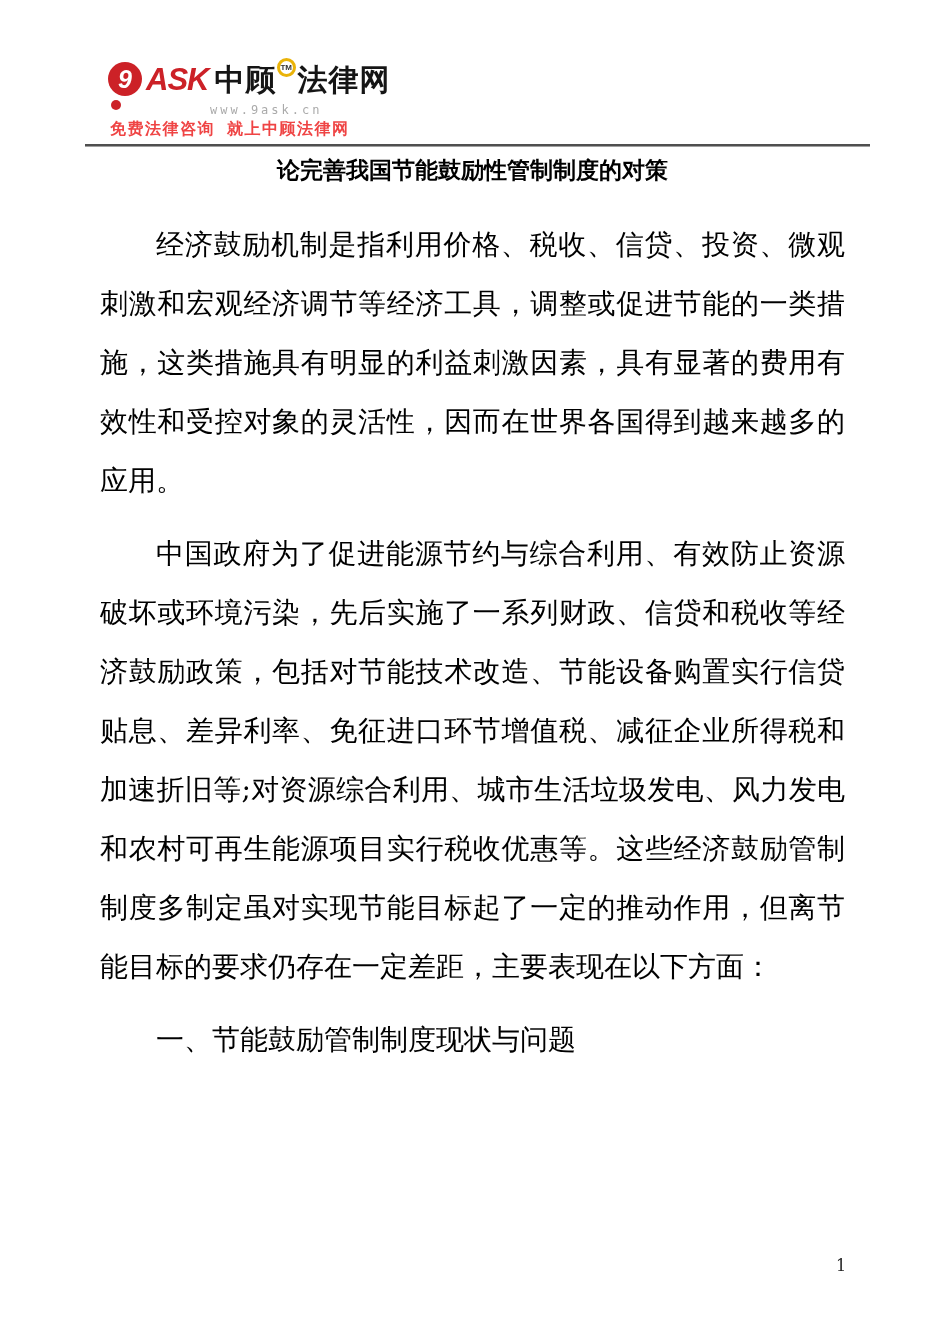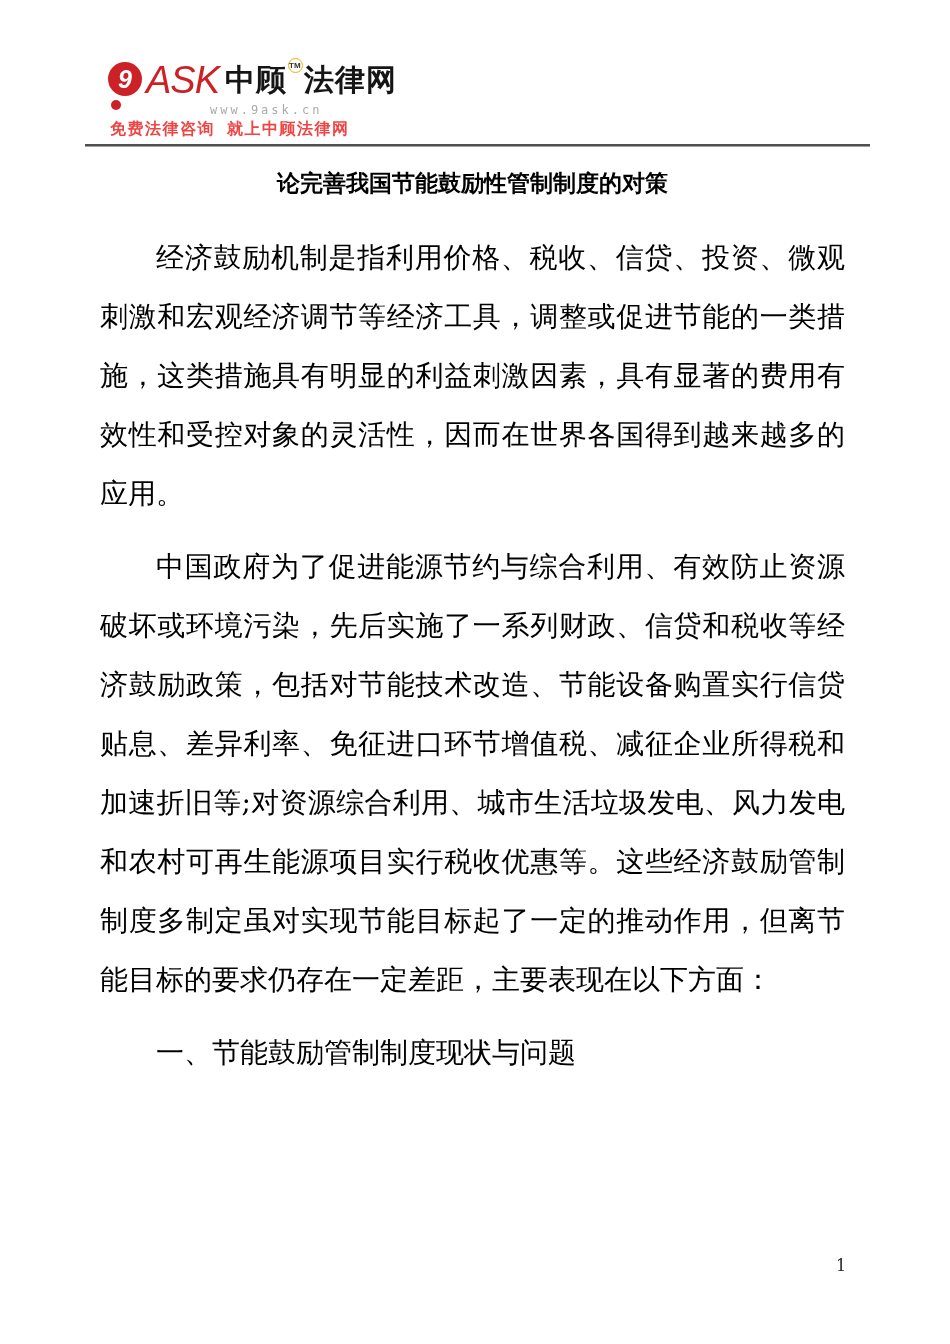--- a/index.html
+++ b/index.html
@@ -55,42 +55,42 @@
     position: absolute;
     left: 3px;
     top: 38px;
     width: 10px;
     height: 10px;
     border-radius: 50%;
     background: #cc2127;
   }
   .logo-ask {
     color: #cc2127;
-    font-weight: 400;
+    font-weight: 700;
     font-style: italic;
-    font-size: 38px;
+    font-size: 31px;
     line-height: 36px;
     letter-spacing: -1px;
     margin-left: -2px;
   }
   .logo-cn {
     font-weight: bold;
     font-size: 30px;
     line-height: 36px;
     color: #151515;
     margin-left: 6px;
     letter-spacing: 1px;
   }
   .logo-tm {
     display: inline-block;
     font-size: 8px;
     font-style: normal;
     font-weight: bold;
     color: #333333;
-    border: 1px solid #eab308;
+    border: 3px solid #eab308;
     border-radius: 50%;
     width: 13px;
     height: 13px;
     line-height: 13px;
     margin: -4px 1px 14px 1px;
     vertical-align: top;
     letter-spacing: 0;
   }
   .logo-url {
     position: absolute;
@@ -121,21 +121,21 @@
     width: 785px;
     height: 2px;
     background: #4f4f4f;
     border-bottom: 1px solid #a0a0a0;
   }
 
   
   .content {
     position: absolute;
     left: 100px;
-    top: 160px;
+    top: 147px;
     width: 745px;
   }
   .doc-title {
     font-size: 23px;
     font-weight: bold;
     text-align: center;
     line-height: 30px;
     margin: 8px 0 30px 0;
   }
   .para {

